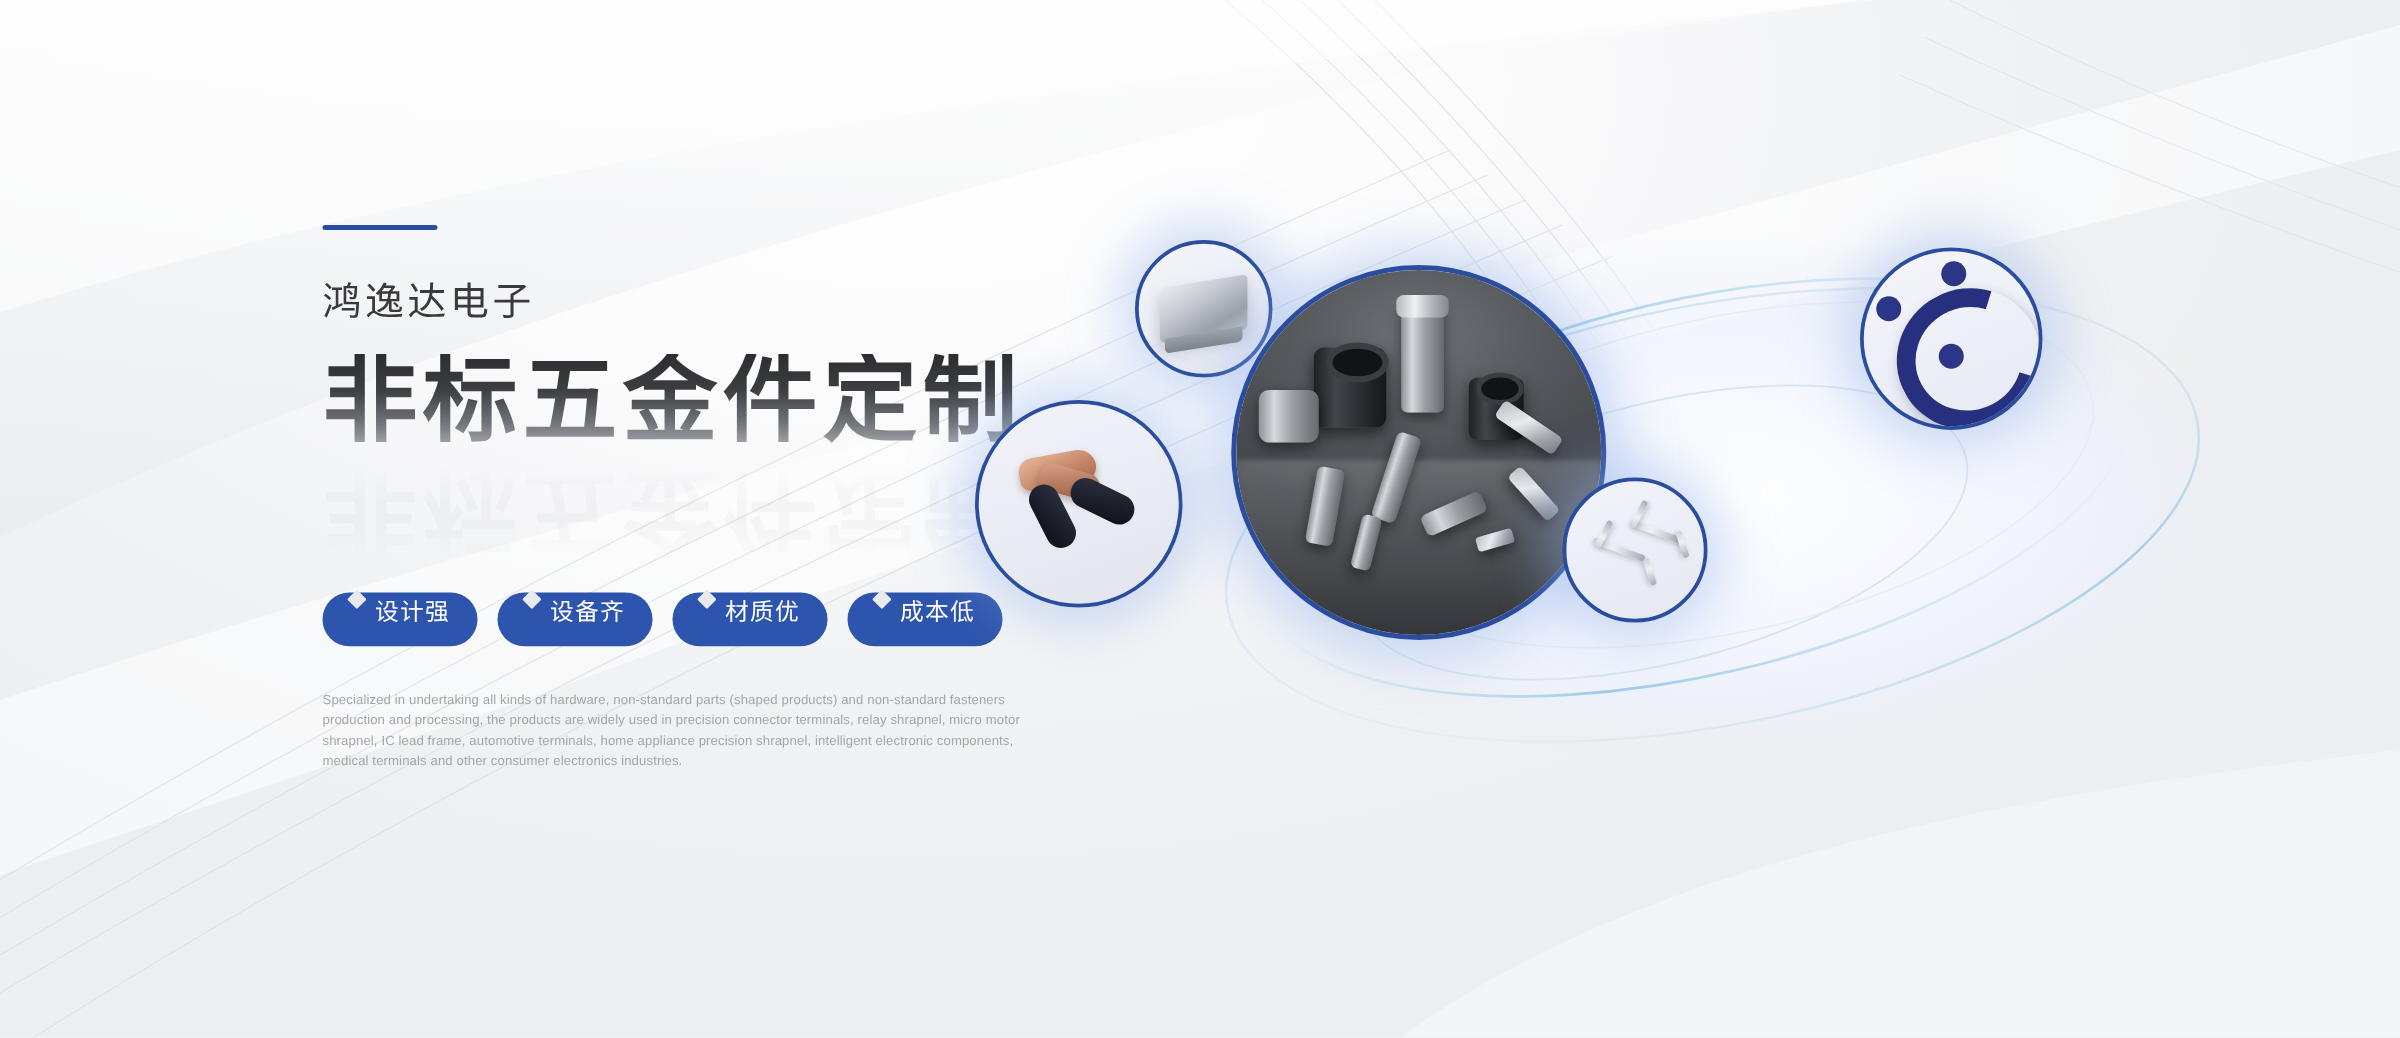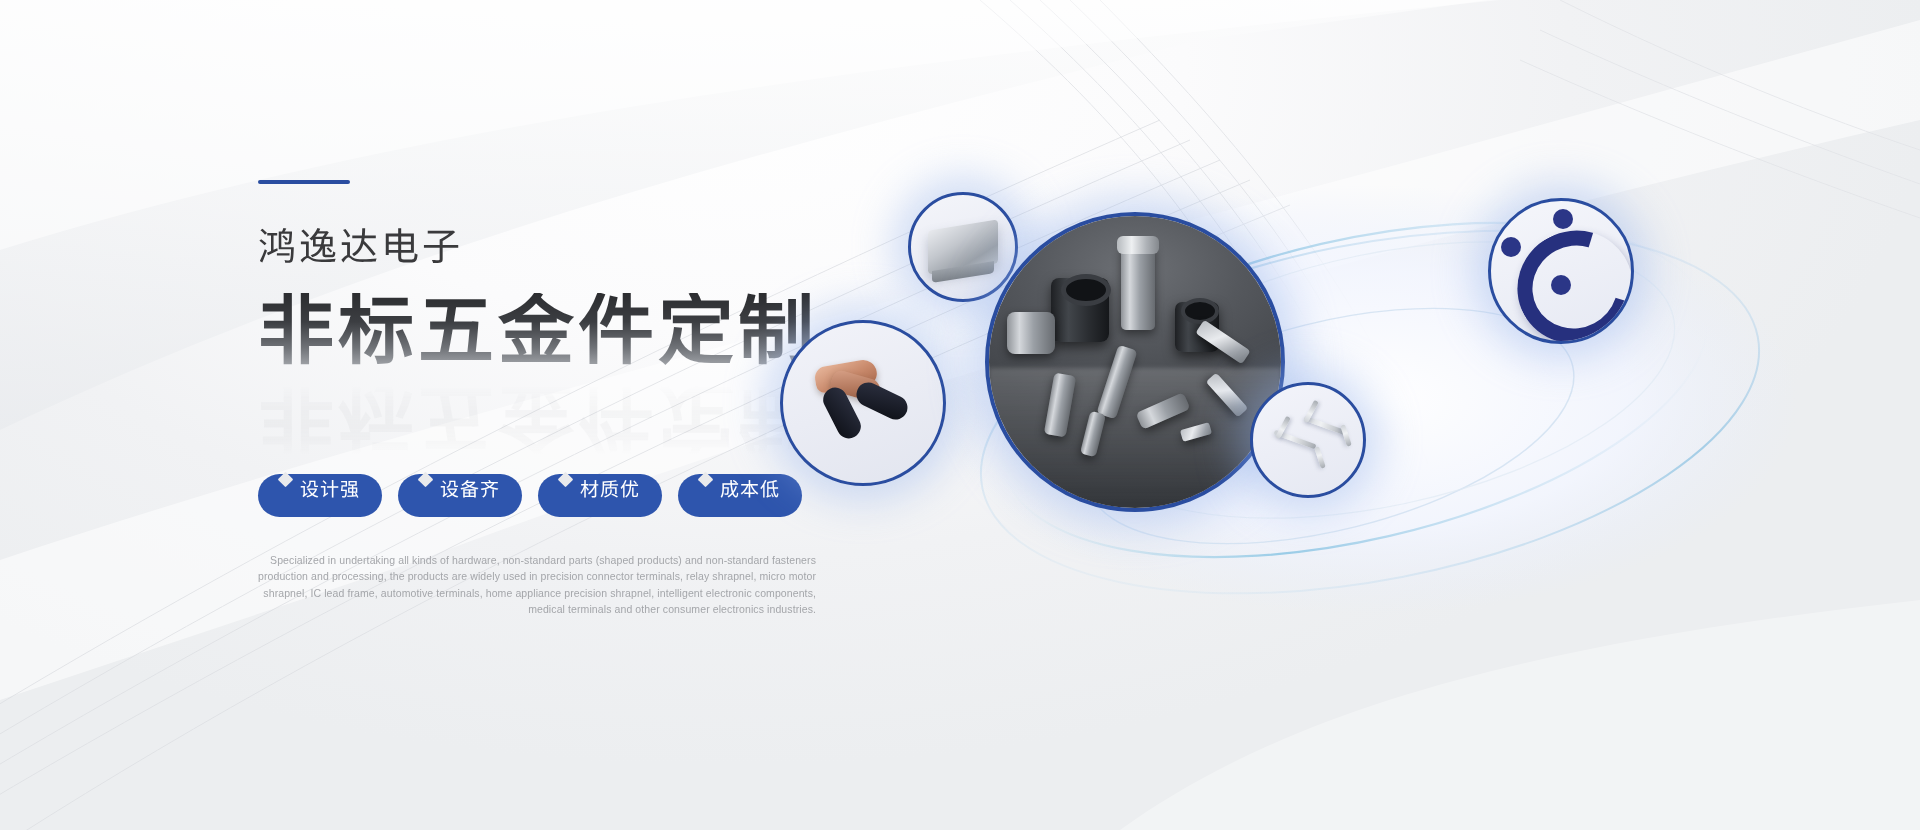--- a/index.html
+++ b/index.html
@@ -14,21 +14,21 @@
       radial-gradient(1200px 700px at 38% 8%, #ffffff 0%, #fbfbfc 38%, #f1f2f4 70%, #eceef0 100%),
       linear-gradient(160deg,#ffffff 0%,#f6f7f8 45%,#ebedef 100%);
   }
 
   
   .bg-svg{position:absolute;inset:0;width:1920px;height:830px;pointer-events:none;}
 
   
   .left{position:absolute;left:258px;top:180px;width:640px;}
   .accent-rule{width:92px;height:4px;background:#2a4da0;border-radius:2px;}
-  .brand{margin-top:32px;font-size:38px;letter-spacing:3px;color:#3a3a3c;font-weight:400;
+  .brand{margin-top:32px;font-size:31px;letter-spacing:3px;color:#3a3a3c;font-weight:400;
     font-family:"Liberation Sans","DejaVu Sans",sans-serif;}
 
   .headline-wrap{position:relative;margin-top:22px;height:140px;}
   .headline{
     font-size:76px;font-weight:700;letter-spacing:4px;line-height:1;
     background:linear-gradient(180deg,#2c2d30 0%,#3c3e42 38%,#6f7277 72%,#a9acb1 100%);
     -webkit-background-clip:text;background-clip:text;color:transparent;
     white-space:nowrap;
   }
   .headline-reflect{
@@ -41,21 +41,21 @@
     mask-image:linear-gradient(to top,rgba(0,0,0,0) 8%,rgba(0,0,0,.55) 78%,rgba(0,0,0,.8) 100%);
     pointer-events:none;
   }
 
   .pills{position:absolute;left:258px;top:474px;display:flex;gap:16px;}
   .pill{display:flex;gap:9px;height:43px;padding:0 22px;border-radius:22px;
     background:#2e55ad;color:#ffffff;font-size:19px;letter-spacing:1px;white-space:nowrap;}
   .pill .dia{width:11px;height:11px;background:#e9eaec;transform:rotate(45deg);flex:0 0 auto;border-radius:1px;}
 
   .blurb{position:absolute;left:258px;top:552px;width:558px;color:#a4a6aa;
-    font-size:10.5px;line-height:1.55;letter-spacing:.1px;text-align:right;}
+    font-size:10.5px;line-height:1.55;letter-spacing:.1px;}
 
   
   .cluster{position:absolute;left:900px;top:150px;width:1000px;height:500px;}
   .cluster-svg{position:absolute;inset:0;width:1000px;height:500px;}
 
   .bubble{position:absolute;border-radius:50%;border:3px solid #2a4da0;overflow:hidden;
     background:#eef0f7;}
   .bubble.glow{box-shadow:0 0 42px 14px rgba(150,180,235,.45);}
 
   

